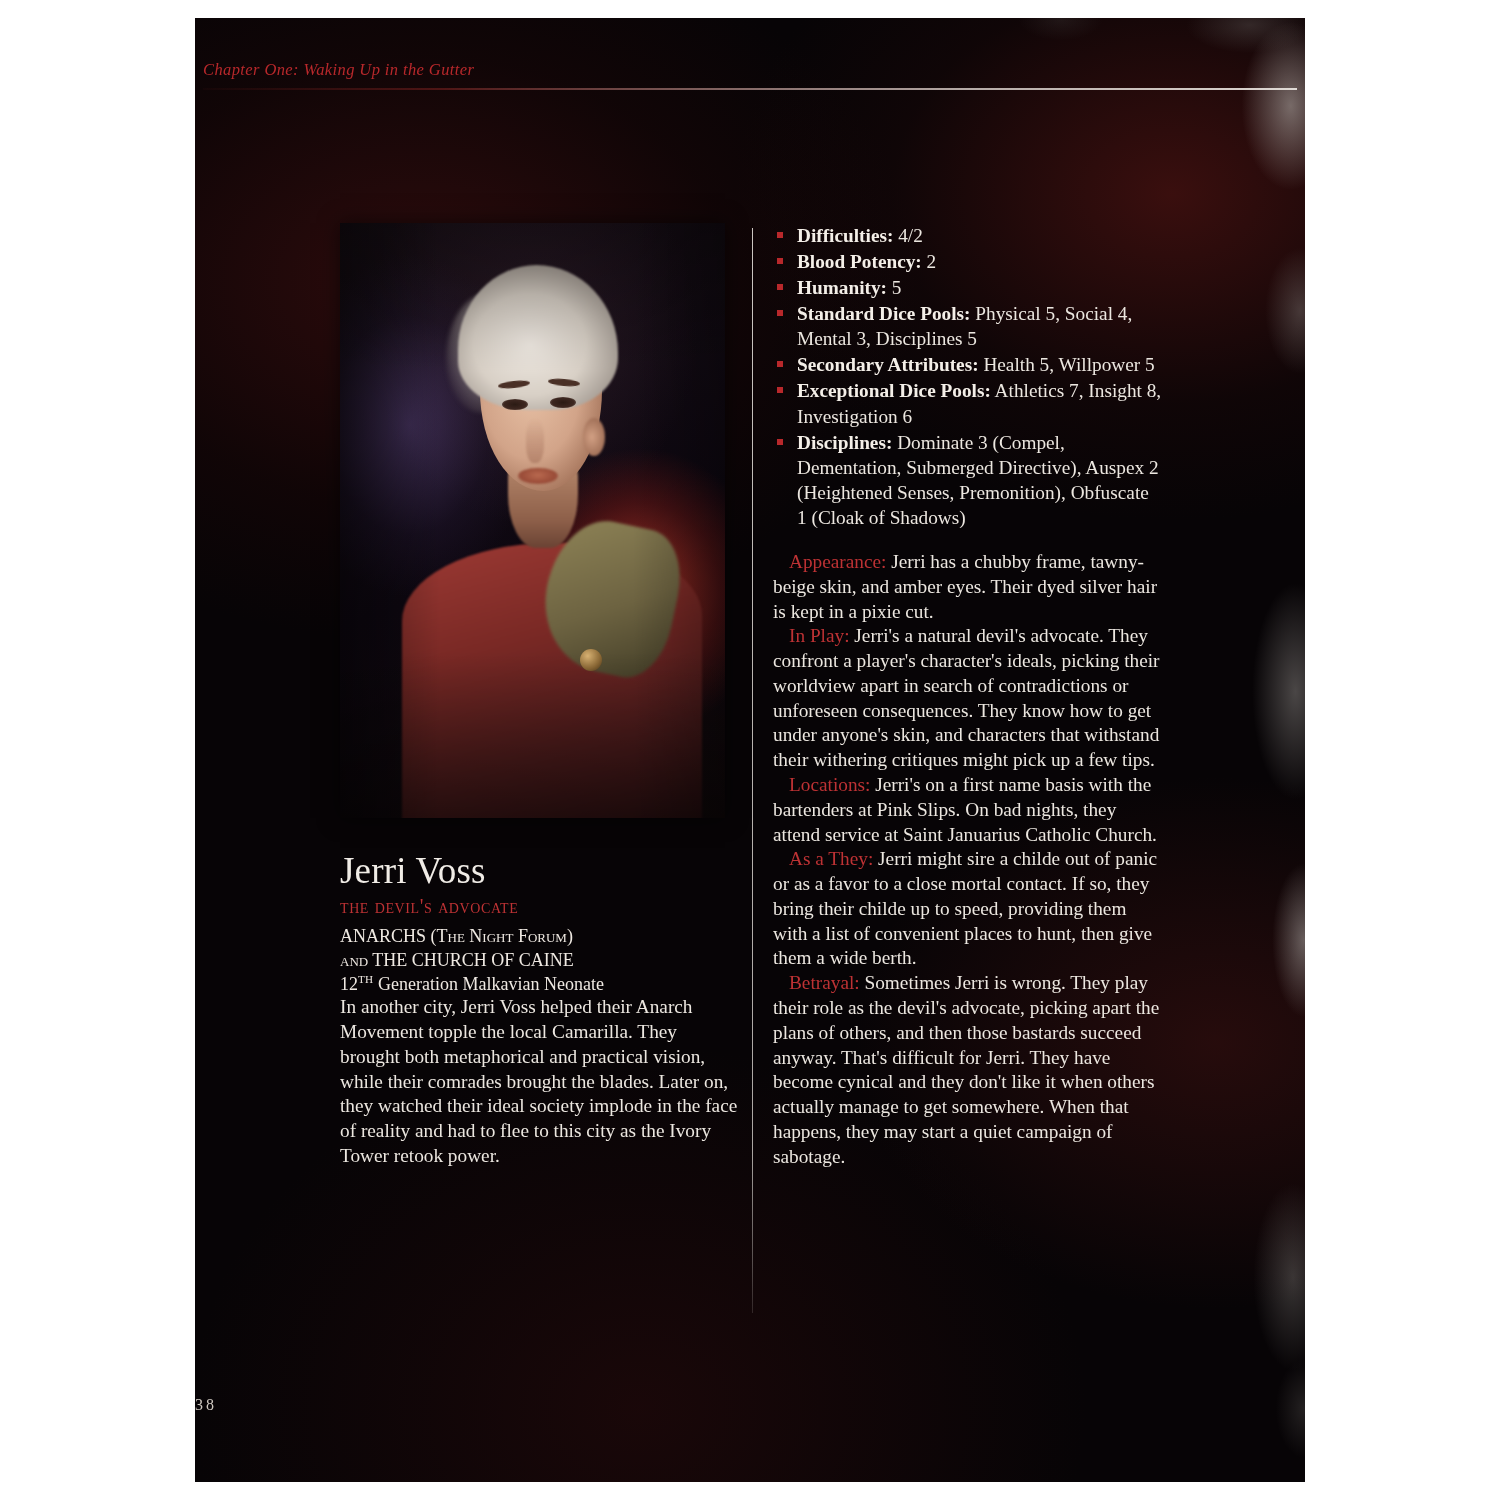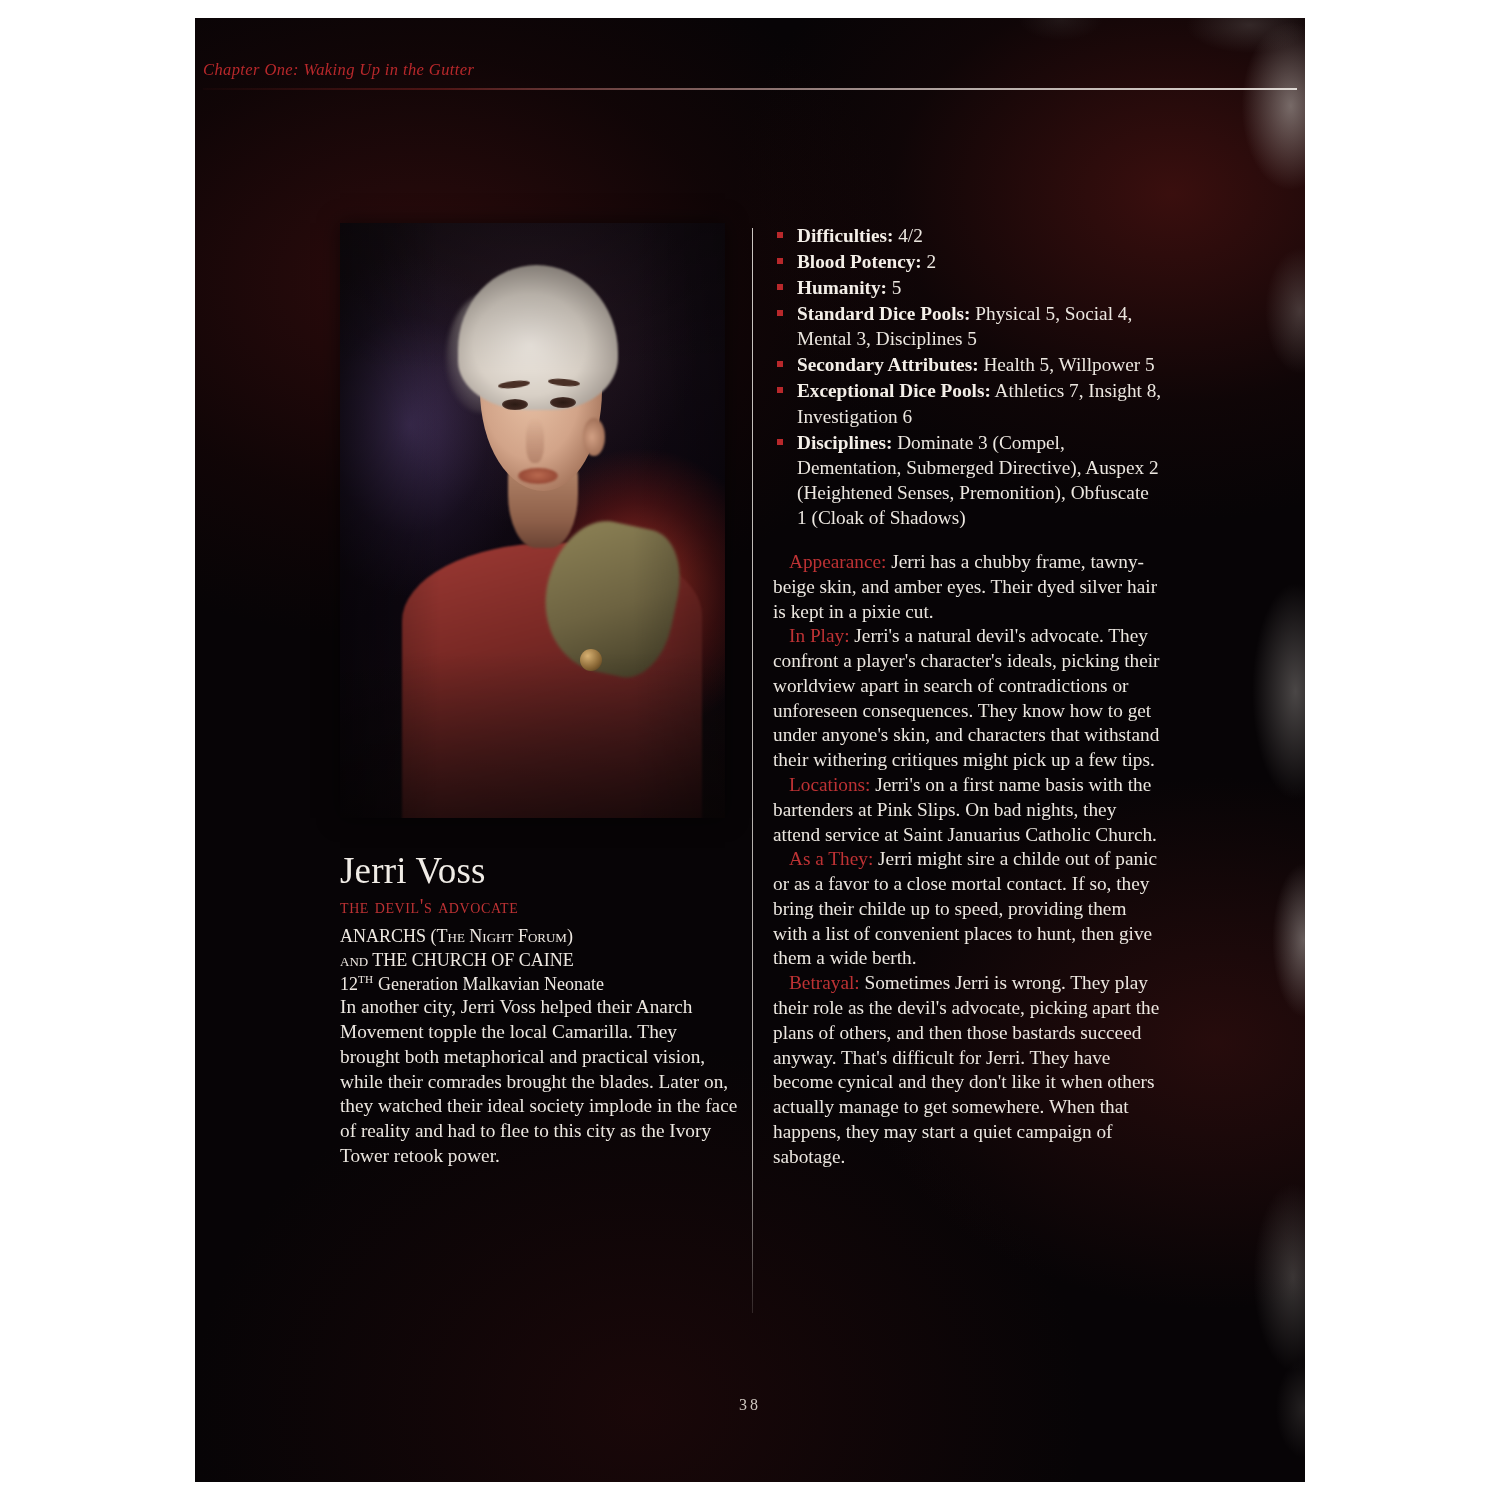--- a/index.html
+++ b/index.html
@@ -263,21 +263,20 @@
     color: #ece7e0;
   }
   .tagged p { margin: 0; text-indent: 16px; }
   .tagged .tag { color: #bd3234; font-weight: normal; }
 
   
   .folio {
     position: absolute;
     left: 0; right: 0;
     bottom: 68px;
-    text-align: center;
     font-size: 16px;
     letter-spacing: 3px;
     color: #cfc8c0;
   }
 </style>
 </head>
 <body>
 
 <div id="page">
 

